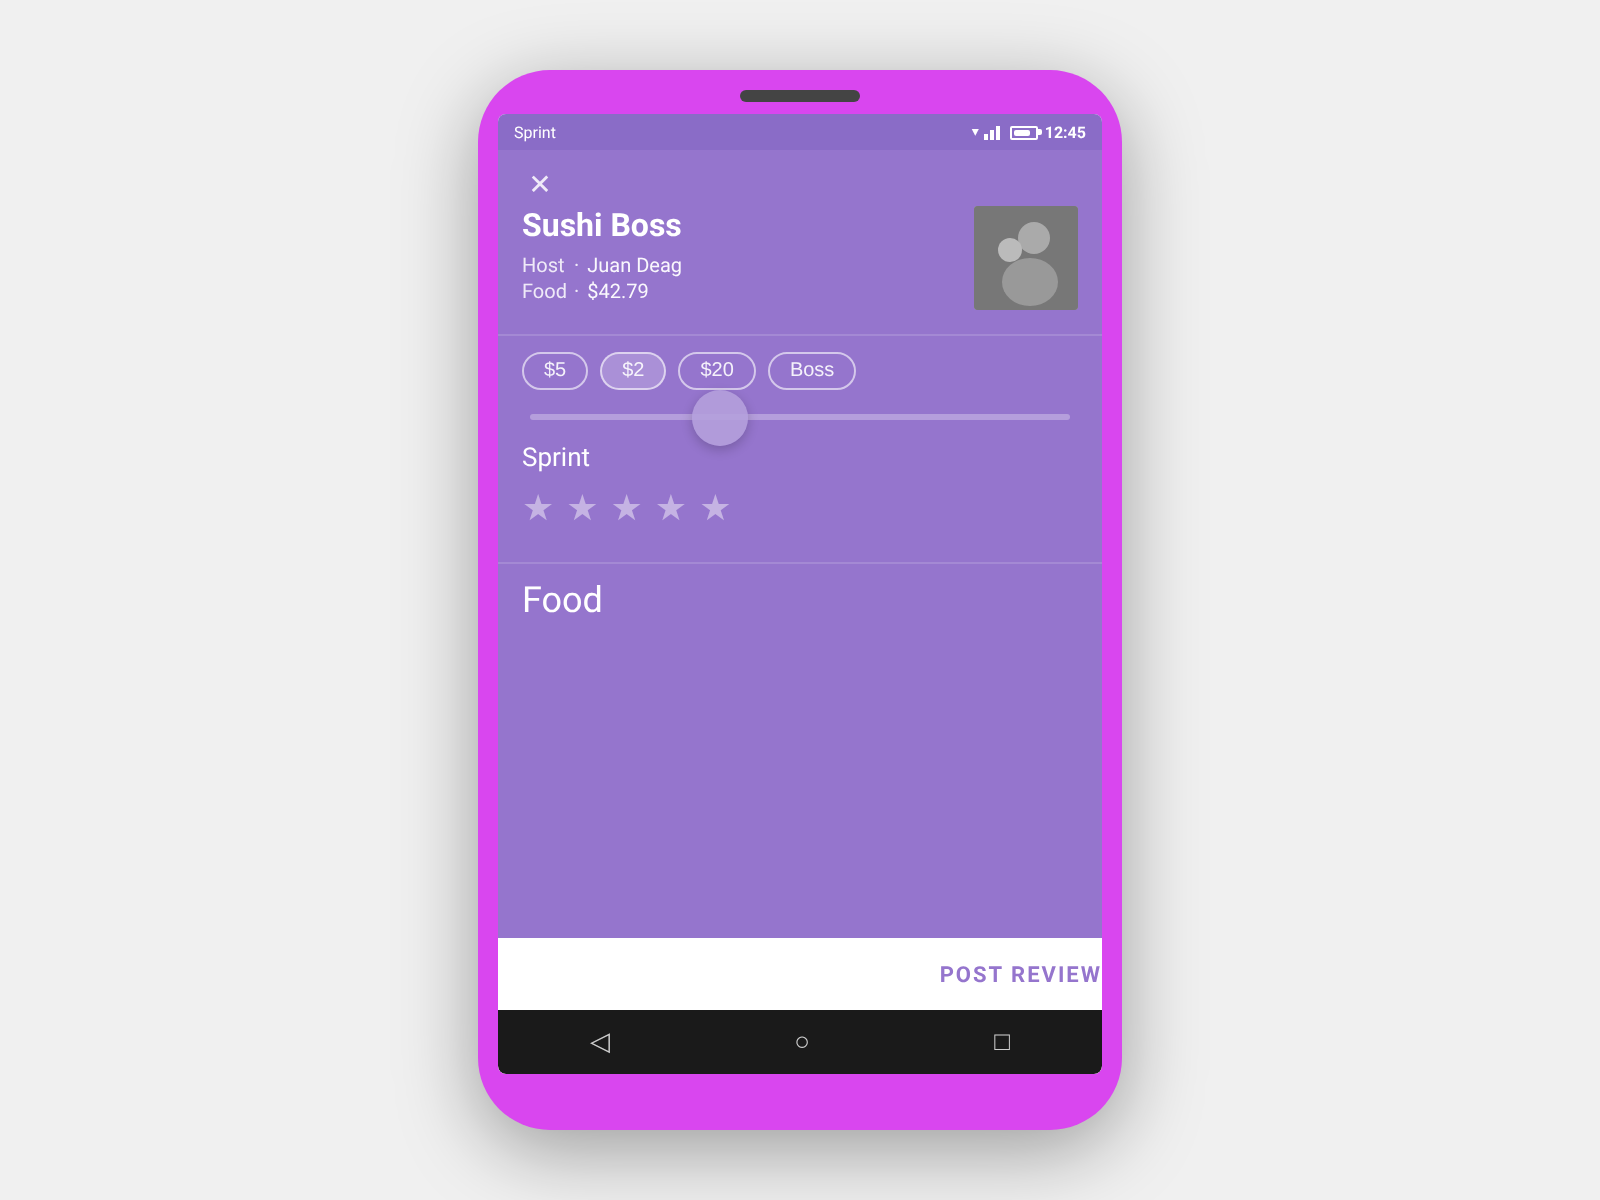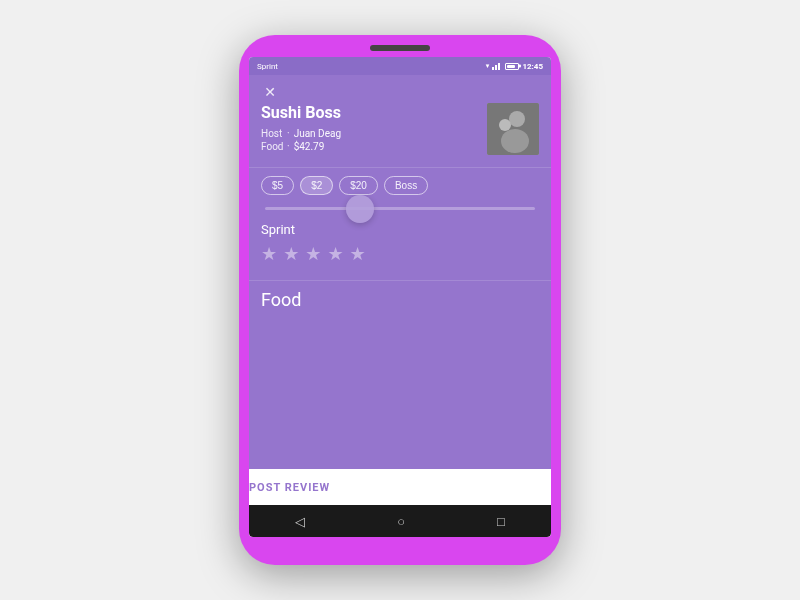--- a/index.html
+++ b/index.html
@@ -256,21 +256,21 @@
       font-size: 18px;
       color: #fff;
       padding: 0 12px;
     }
 
     .post-review-bar {
       background: #fff;
       height: 36px;
       display: flex;
       align-items: center;
-      justify-content: flex-start;
+      justify-content: flex-end;
       margin-top: auto;
     }
     .post-review-text {
       font-size: 11px;
       letter-spacing: 1px;
       color: #9575cd;
       font-weight: bold;
     }
 
     .nav-bar {

